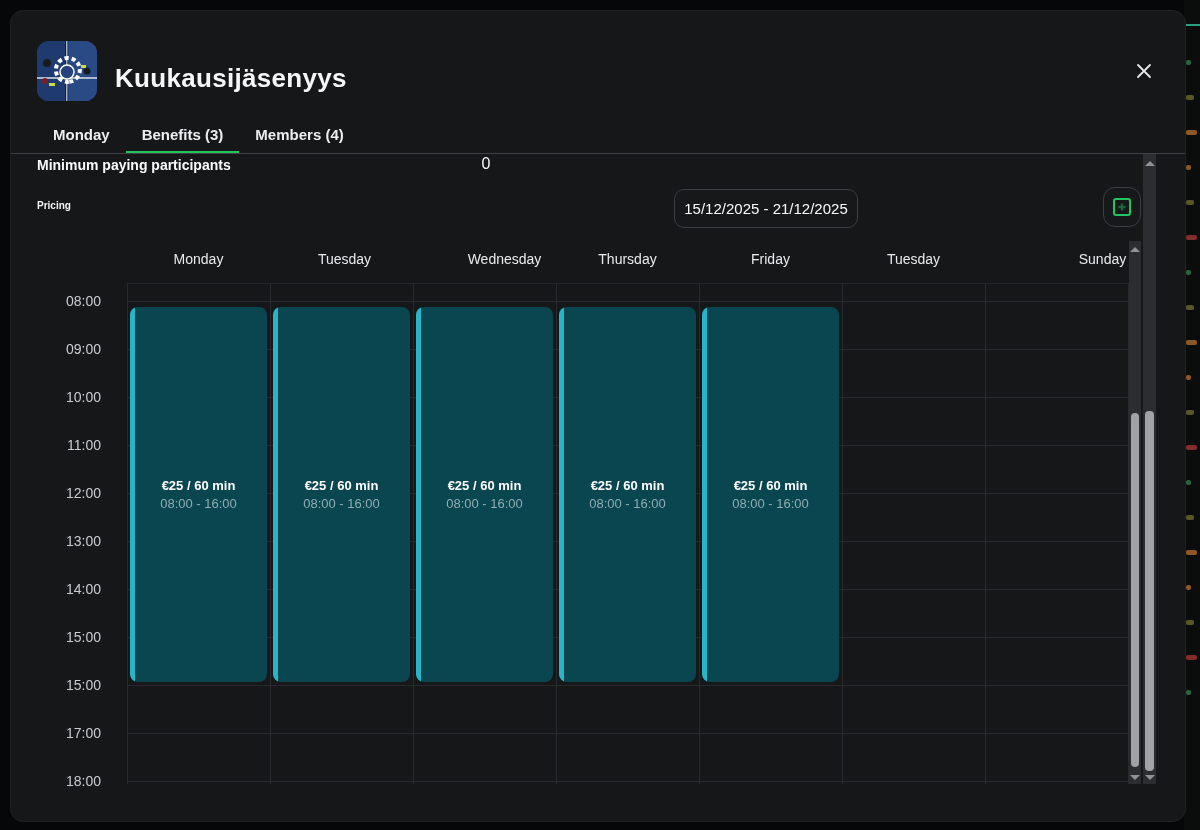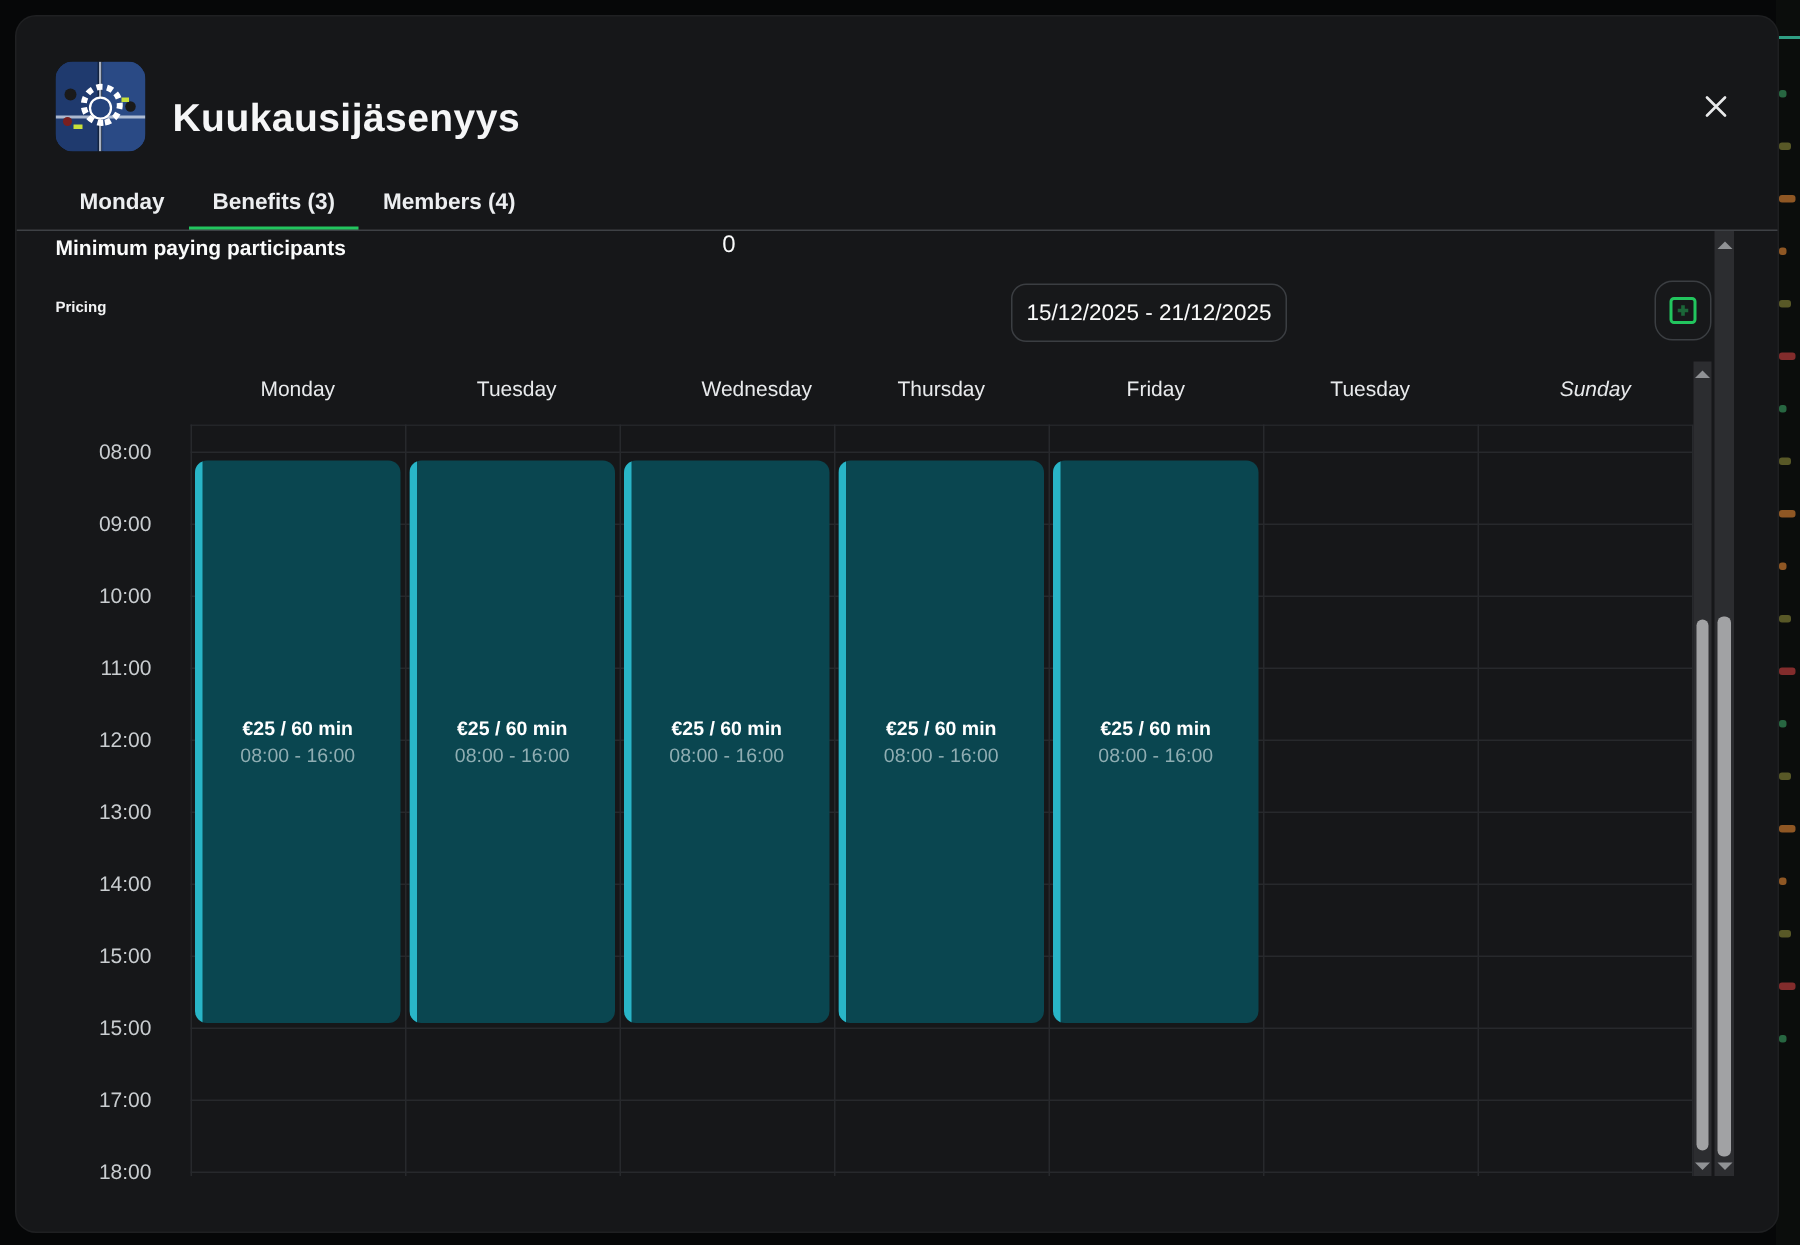--- a/index.html
+++ b/index.html
@@ -155,21 +155,21 @@
   </button>
 
   <div class="grid-topline"></div>
   <div id="day-headers">
       <div class="day-label" style="left: 116px;">Monday</div>
       <div class="day-label" style="left: 262px;">Tuesday</div>
       <div class="day-label" style="left: 422px;">Wednesday</div>
       <div class="day-label" style="left: 545px;">Thursday</div>
       <div class="day-label" style="left: 688px;">Friday</div>
       <div class="day-label" style="left: 831px;">Tuesday</div>
-      <div class="day-label" style="left: 981px; font-style: italic;">Sunday</div>
+      <div class="day-label" style="left: 1020px;">Sunday</div>
     </div>
   <div id="time-labels">
       <div class="time-label" style="top: 282px;">08:00</div>
       <div class="time-label" style="top: 330px;">09:00</div>
       <div class="time-label" style="top: 378px;">10:00</div>
       <div class="time-label" style="top: 426px;">11:00</div>
       <div class="time-label" style="top: 474px;">12:00</div>
       <div class="time-label" style="top: 522px;">13:00</div>
       <div class="time-label" style="top: 570px;">14:00</div>
       <div class="time-label" style="top: 618px;">15:00</div>

